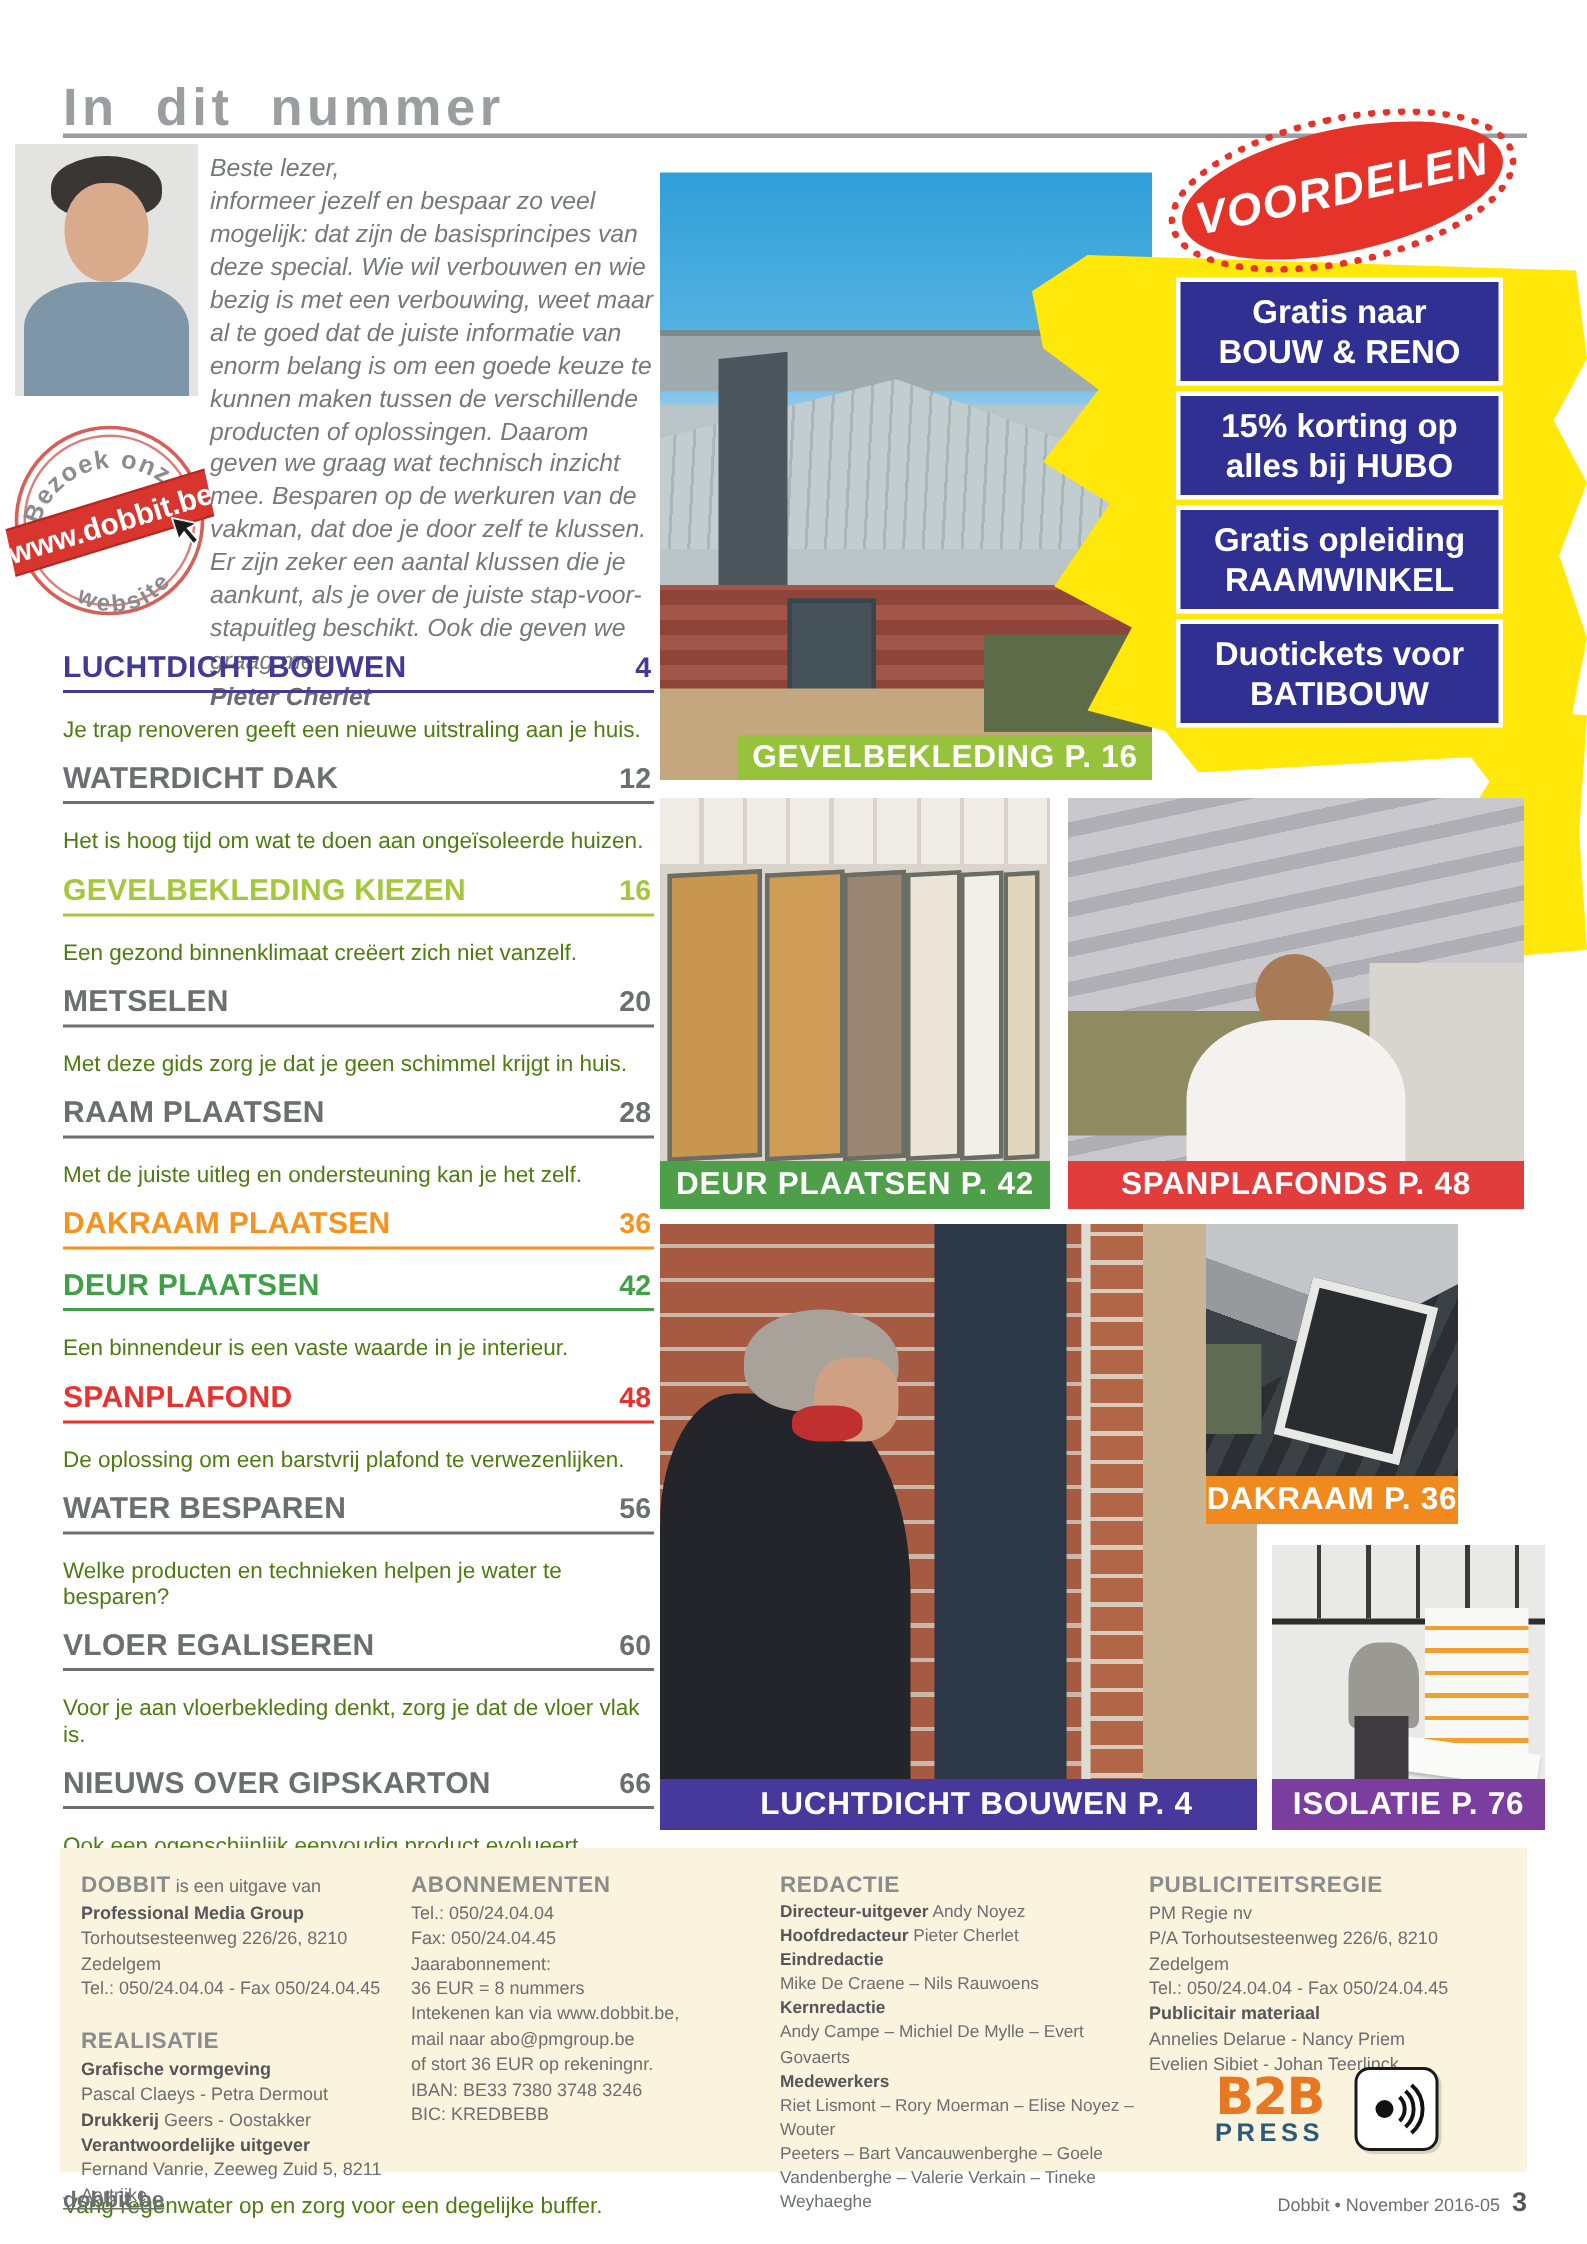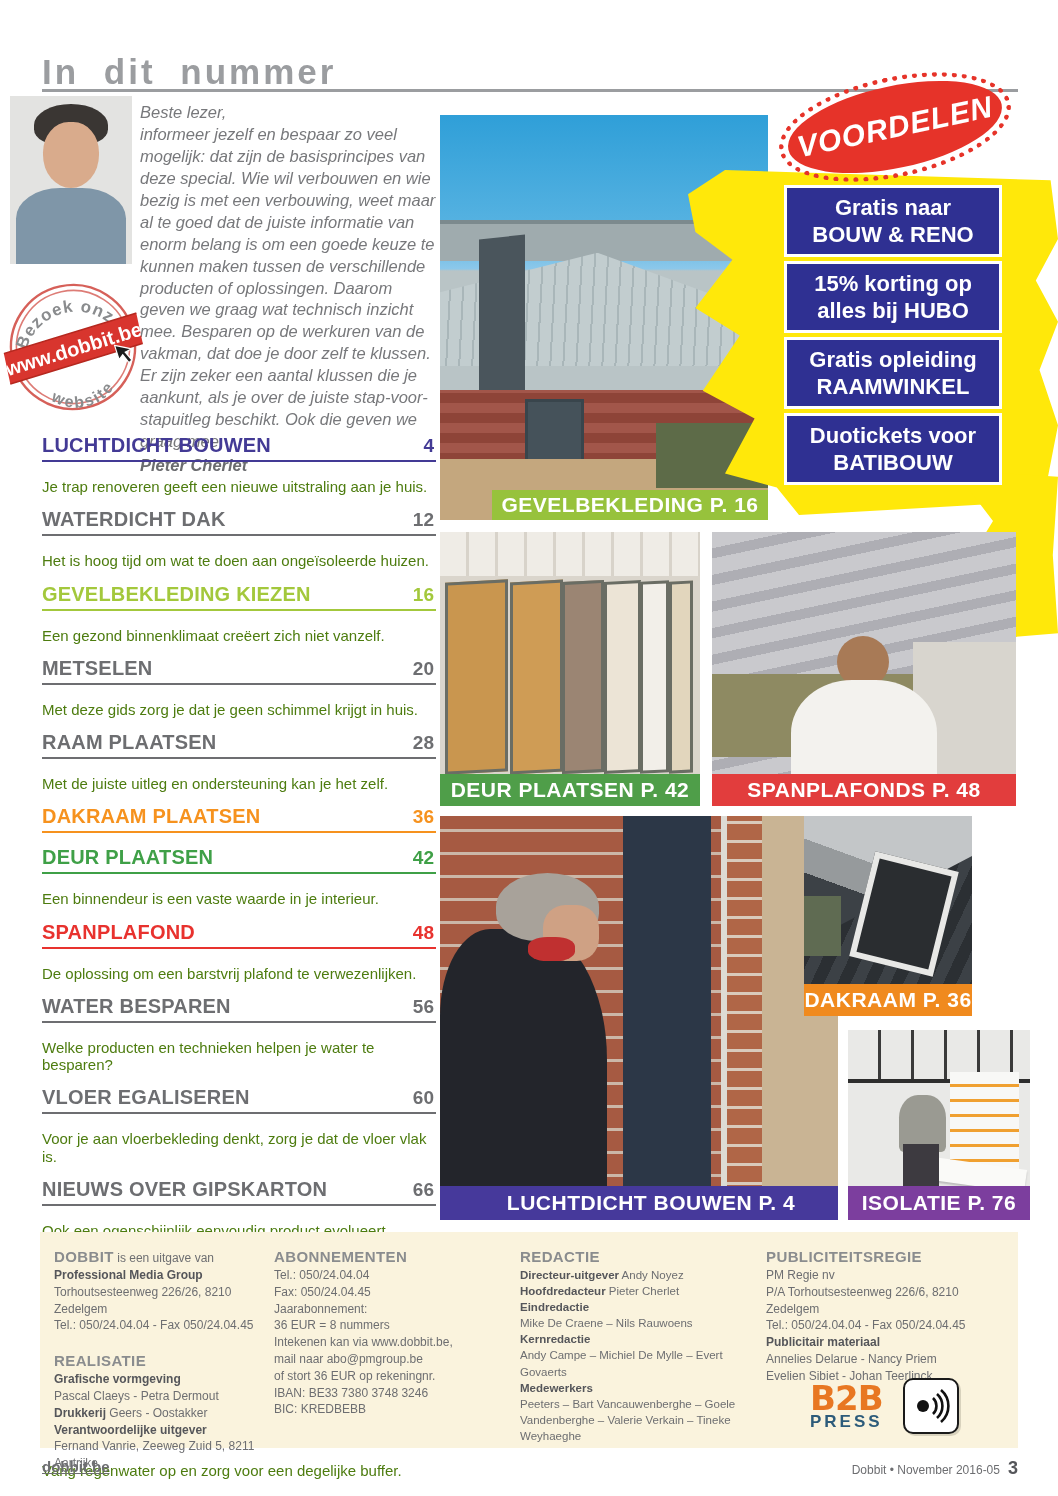--- a/index.html
+++ b/index.html
@@ -117,21 +117,21 @@
             color:#6d6e71;font-size:12px;line-height:1.4;}
   .c-col{position:absolute;top:14px;}
   .c-col1{left:14px;width:218px;}
   .c-col2{left:234px;width:218px;}
   .c-col3{left:480px;width:248px;font-size:11.5px;}
   .c-col4{left:726px;width:244px;}
   .c-line .c-h{font-size:15px;font-weight:bold;color:#8a8c8e;letter-spacing:.4px;}
   .c-line .c-b{font-weight:bold;color:#55565a;}
   .c-line.gap{margin-top:16px;}
   .logos{position:absolute;left:770px;top:146px;display:flex;align-items:center;gap:20px;}
-  .b2b{text-align:center;line-height:.9;}
+  .b2b{text-align:right;line-height:.9;}
   .b2b .b2b-top{font-size:34px;font-weight:bold;color:#e87722;letter-spacing:-1px;font-family:"DejaVu Sans",sans-serif;}
   .b2b .b2b-bot{font-size:17px;font-weight:bold;color:#2c5b7a;letter-spacing:3px;}
   .sound{width:52px;height:52px;background:#fff;border:2px solid #1a1a1a;border-radius:10px;
          display:flex;align-items:center;justify-content:center;box-shadow:2px 2px 0 #d8d2bd;}
   
   .foot-left{position:absolute;left:42px;top:1458px;font-size:15px;font-weight:bold;color:#6d6e71;
              text-decoration:underline;}
   .foot-right{position:absolute;right:40px;top:1458px;font-size:12px;color:#6d6e71;display:flex;align-items:baseline;}
   .foot-right .pn{font-size:18px;font-weight:bold;margin-left:8px;color:#55565a;}
 </style>
@@ -491,20 +491,23 @@
 
         <div class="c-line">
           <span class="c-t">Andy Campe – Michiel De Mylle – Evert Govaerts</span>
         </div>
 
         <div class="c-line">
           <span class="c-b">Medewerkers</span>
         </div>
 
 
+        <div class="c-line">
+          <span class="c-t">Riet Lismont – Rory Moerman – Elise Noyez – Wouter</span>
+        </div>
 
         <div class="c-line">
           <span class="c-t">Peeters – Bart Vancauwenberghe – Goele</span>
         </div>
 
         <div class="c-line">
           <span class="c-t">Vandenberghe – Valerie Verkain – Tineke Weyhaeghe</span>
         </div>
       </div>
     <div class="c-col c-col4">

